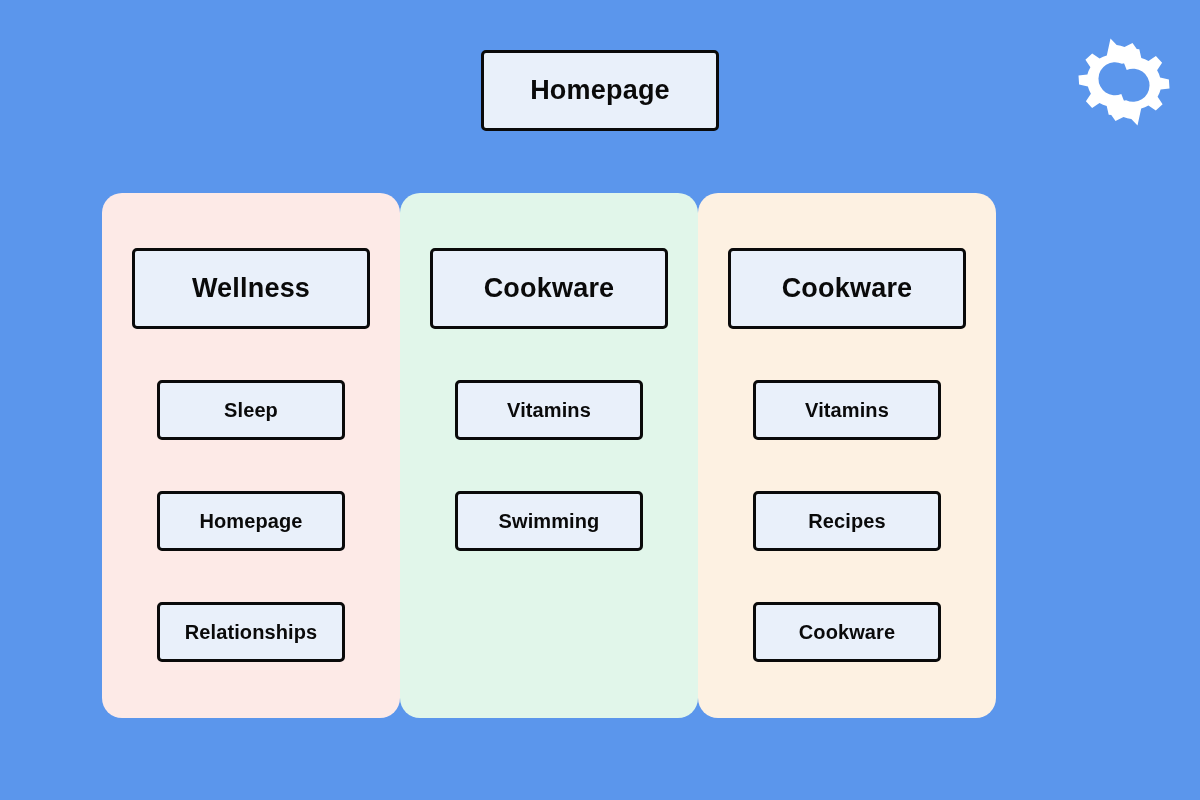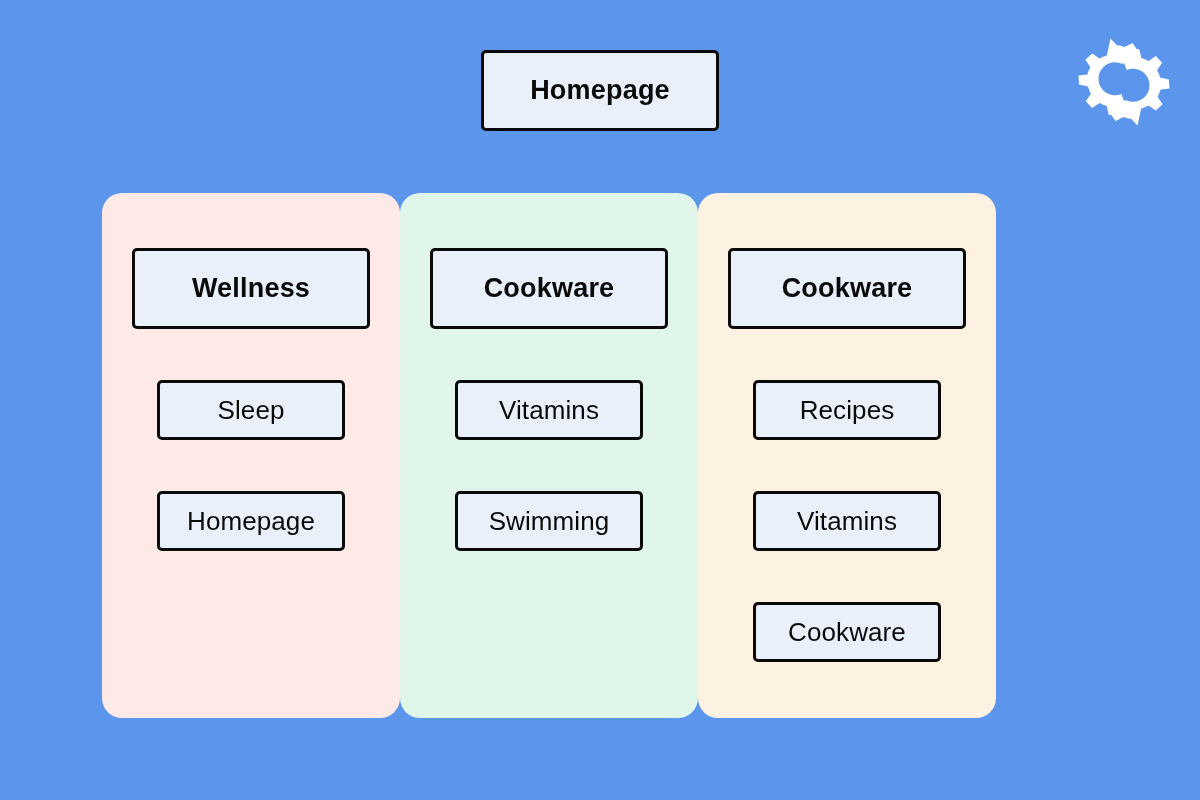--- a/index.html
+++ b/index.html
@@ -105,22 +105,22 @@
     width: 188px;
     height: 60px;
     background: #e9f0fa;
     border: 3px solid #0a0a0a;
     border-radius: 5px;
     display: flex;
     align-items: center;
     justify-content: center;
   }
   .child-node .node-label {
-    font-size: 26px;
-    font-weight: normal;
+    font-size: 20px;
+    font-weight: bold;
     color: #0a0a0a;
     letter-spacing: 0.1px;
     white-space: nowrap;
   }
 </style>
 </head>
 <body style="background: rgb(91, 150, 236);">
 
 <div id="canvas">
 
@@ -161,20 +161,23 @@
       <div class="col-header">
         <span class="node-label">Wellness</span>
       </div>
       <div class="children">
         <div class="child-node">
           <span class="node-label">Sleep</span>
         </div>
         <div class="child-node">
           <span class="node-label">Homepage</span>
         </div>
+        <div class="child-node">
+          <span class="node-label">Relationships</span>
+        </div>
       </div>
     </div>
 
     <div class="column" id="col-1" style="background: rgb(225, 246, 234);">
       <div class="col-header">
         <span class="node-label">Cookware</span>
       </div>
       <div class="children">
         <div class="child-node">
           <span class="node-label">Vitamins</span>
@@ -184,24 +187,24 @@
         </div>
       </div>
     </div>
 
     <div class="column" id="col-2" style="background: rgb(253, 241, 226);">
       <div class="col-header">
         <span class="node-label">Cookware</span>
       </div>
       <div class="children">
         <div class="child-node">
+          <span class="node-label">Vitamins</span>
+        </div>
+        <div class="child-node">
           <span class="node-label">Recipes</span>
-        </div>
-        <div class="child-node">
-          <span class="node-label">Vitamins</span>
         </div>
         <div class="child-node">
           <span class="node-label">Cookware</span>
         </div>
       </div>
     </div>
 
   </div>
 </div>
 

